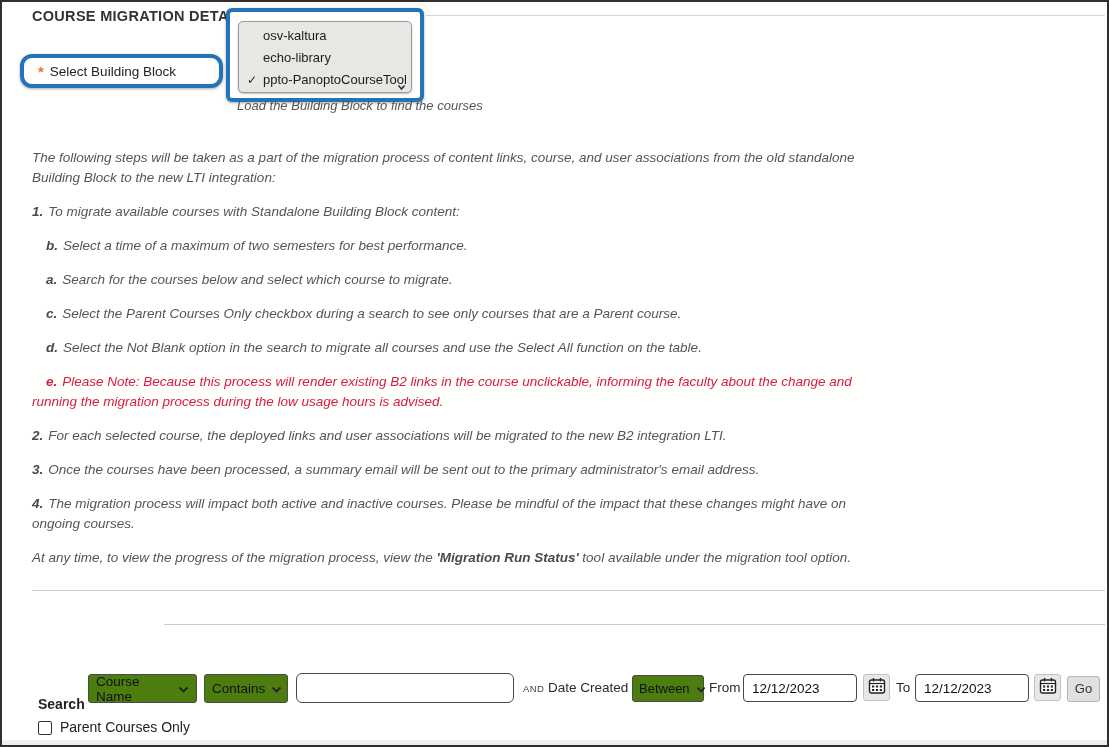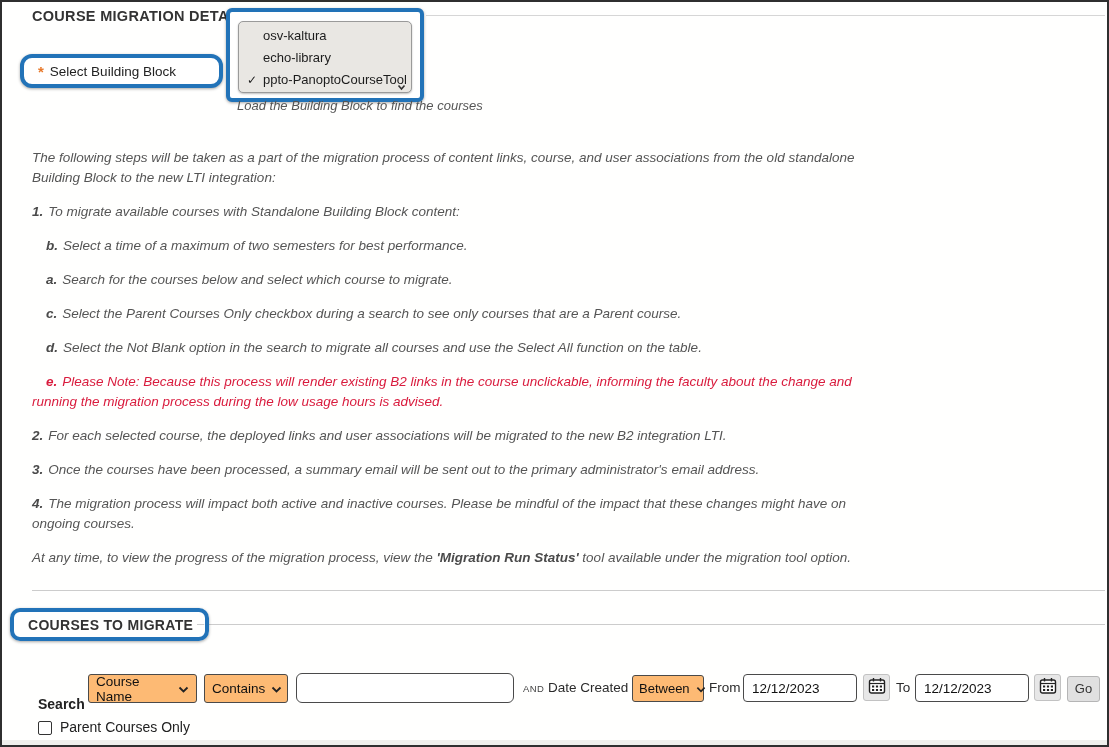--- a/index.html
+++ b/index.html
@@ -75,21 +75,21 @@
   .instructions p.red, .instructions p.red .mk { color: #d91b3d; }
   .instructions .bold-seg { font-weight: bold; color: #4a4a4a; }
 
   
   .abs { position: absolute; }
   .lbl { font-size: 13.5px; color: #2b2b2b; text-align: center; }
   .lbl-bold { font-size: 14px; font-weight: bold; color: #222; }
   .and-lbl { font-size: 9.5px; color: #444; letter-spacing: 0.4px; }
 
   .fake-select {
-    position: absolute; background: #fdba74; border: 1.5px solid #4a4a4a;
+    position: absolute; background: #4d7c0f; border: 1.5px solid #4a4a4a;
     border-radius: 3px; display: flex; align-items: center;
     justify-content: space-between; padding: 0 7px; font-size: 13.5px;
     color: #111; cursor: default;
   }
   .fake-select .chev { flex: 0 0 auto; margin-left: 6px; }
 
   .text-input {
     position: absolute; border: 1.5px solid #4a4a4a; border-radius: 6px;
     font-size: 13.5px; color: #111; padding: 0 8px; background: #fff;
     font-family: "Liberation Sans", "DejaVu Sans", sans-serif;
@@ -159,23 +159,20 @@
     <p class="lettered"><b class="mk">d.</b><span>Select the Not Blank option in the search to migrate all courses and use the Select All function on the table.</span></p>
     <p class="lettered red"><b class="mk">e.</b><span>Please Note: Because this process will render existing B2 links in the course unclickable, informing the faculty about the change and running the migration process during the low usage hours is advised.</span></p>
     <p><b class="mk">2.</b><span>For each selected course, the deployed links and user associations will be migrated to the new B2 integration LTI.</span></p>
     <p><b class="mk">3.</b><span>Once the courses have been processed, a summary email will be sent out to the primary administrator's email address.</span></p>
     <p><b class="mk">4.</b><span>The migration process will impact both active and inactive courses. Please be mindful of the impact that these changes might have on ongoing courses.</span></p>
     <p><span>At any time, to view the progress of the migration process, view the </span><span class="bold-seg">'Migration Run Status'</span><span> tool available under the migration tool option.</span></p>
   </div>
 
   <div class="rule" id="divider-mid"></div>
   <div class="rule" id="rule-courses"></div>
-  <div class="callout" id="callout-courses">
-    <span class="courses-text">COURSES TO MIGRATE</span>
-  </div>
 
   <div class="abs lbl-bold" style="left:36px; top:679px;margin-top:15px;">Search</div>
 
   <div class="fake-select" style="left:86px; top:672px; width:109px; height:29px;">
     <span>Course Name</span>
     <span class="chev">
       <svg width="11" height="7" viewBox="0 0 11 7">
           <path d="M1.5 1.5 L5.5 5.5 L9.5 1.5" stroke="#222" stroke-width="1.8" fill="none"></path>
         </svg>
     </span>

